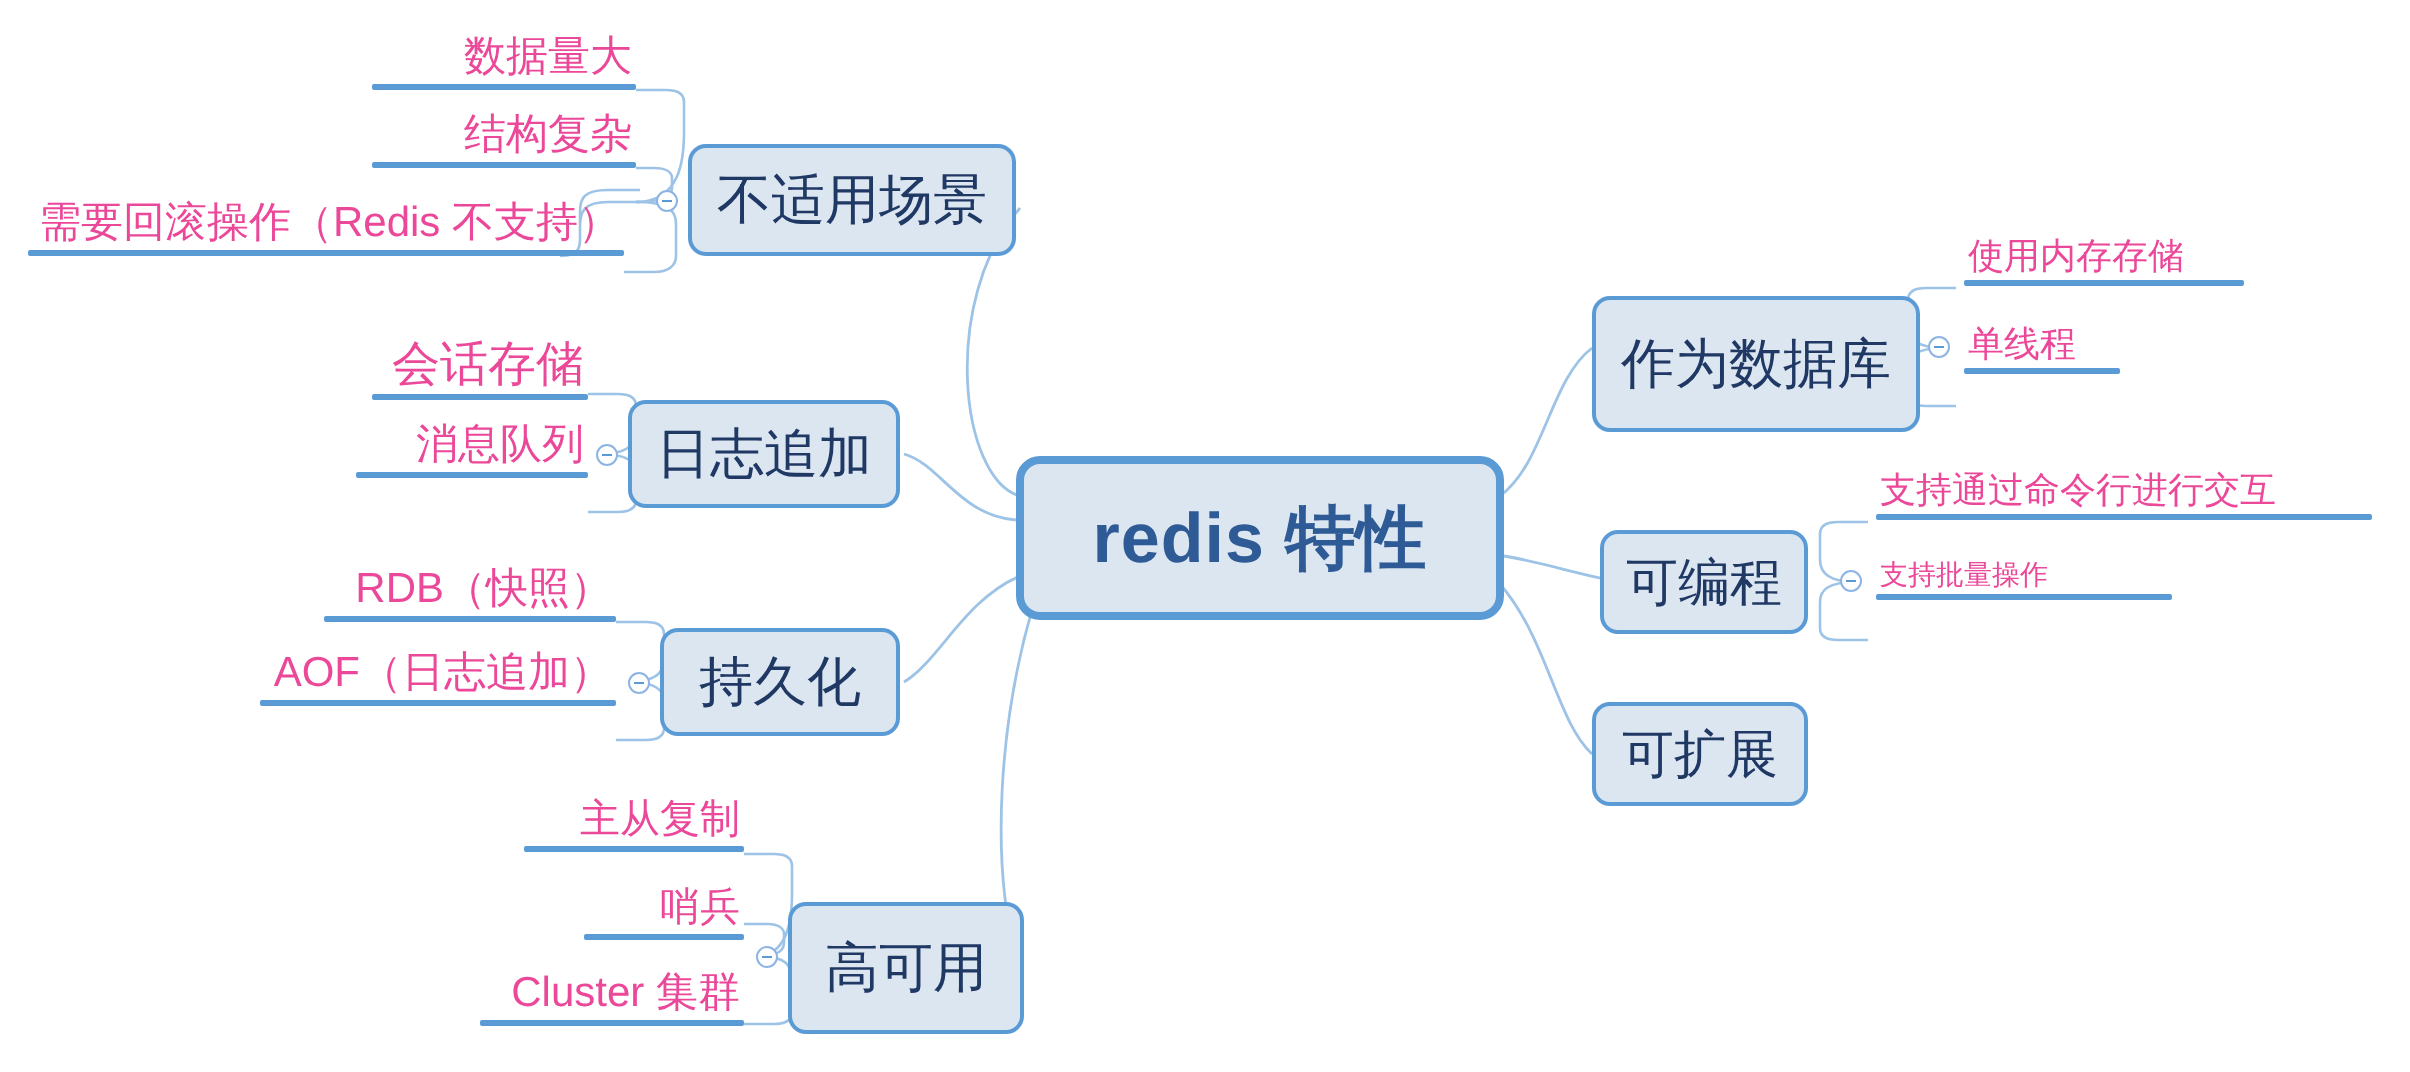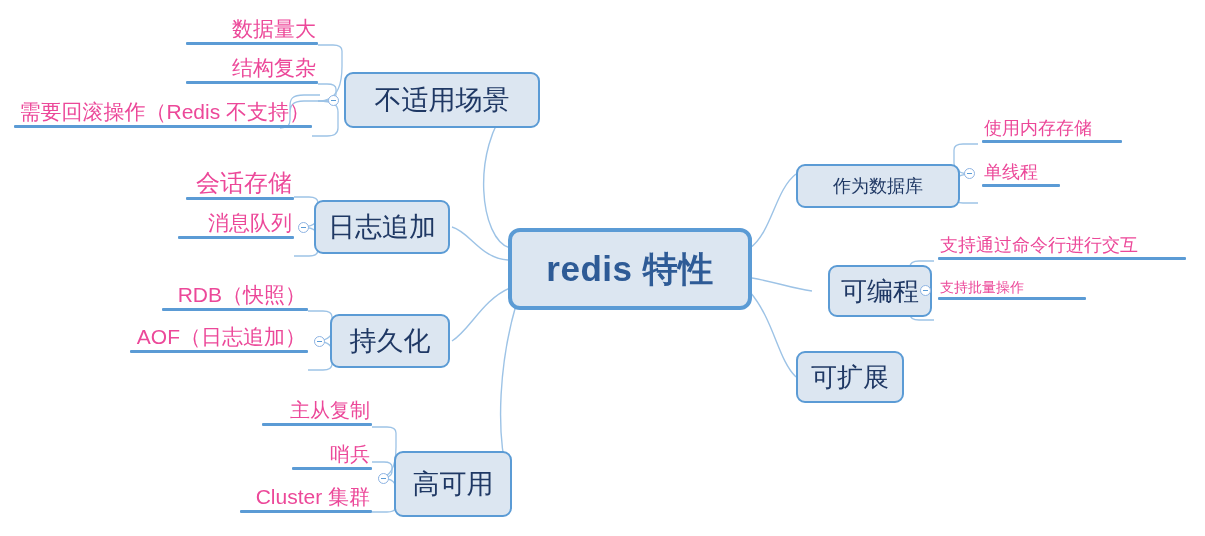--- a/index.html
+++ b/index.html
@@ -137,21 +137,21 @@
       <path d="M 972 174 C 958 174 954 169 954 163 L 954 150 C 954 146 957 144 963 144 L 978 144"></path>
       <path d="M 972 174 C 958 174 954 178 954 184 L 954 197 C 954 201 957 203 963 203 L 978 203"></path>
 
       <path d="M 928 291 C 914 291 910 286 910 280 L 910 267 C 910 263 913 261 919 261 L 934 261"></path>
       <path d="M 928 291 C 914 291 910 295 910 301 L 910 314 C 910 318 913 320 919 320 L 934 320"></path>
     </g>
   </svg>
 
   <div class="central" style="left:508px; top:228px; width:244px; height:82px; font-size:35px;">redis 特性</div>
 
-  <div class="topic" style="left:344px; top:72px; width:196px; height:56px; font-size:27px;">不适用场景</div>
+  <div class="topic" style="left:344px; top:72px; width:164px; height:56px; font-size:27px;">不适用场景</div>
   <div class="toggle" style="left:328px; top:95px;"></div>
 
   <div class="leaf align-right" style="left:186px; top:18px; width:132px; font-size:21px;">
     <span class="txt">数据量大</span>
     <span class="rule"></span>
   </div>
 
   <div class="leaf align-right" style="left:186px; top:57px; width:132px; font-size:21px;">
     <span class="txt">结构复杂</span>
     <span class="rule"></span>
@@ -199,34 +199,34 @@
   <div class="leaf align-right" style="left:292px; top:444px; width:80px; font-size:20px;">
     <span class="txt">哨兵</span>
     <span class="rule"></span>
   </div>
 
   <div class="leaf align-right" style="left:240px; top:486px; width:132px; font-size:21px;">
     <span class="txt">Cluster 集群</span>
     <span class="rule"></span>
   </div>
 
-  <div class="topic" style="left:796px; top:148px; width:164px; height:44px; font-size:18px;margin-top:16px;">作为数据库</div>
+  <div class="topic" style="left:796px; top:148px; width:164px; height:68px; font-size:27px;">作为数据库</div>
   <div class="toggle" style="left:964px; top:168px;"></div>
 
   <div class="leaf align-left" style="left:982px; top:119px; width:140px; font-size:18px;">
     <span class="txt">使用内存存储</span>
     <span class="rule"></span>
   </div>
 
   <div class="leaf align-left" style="left:982px; top:163px; width:78px; font-size:18px;">
     <span class="txt">单线程</span>
     <span class="rule"></span>
   </div>
 
-  <div class="topic" style="left:828px; top:265px; width:104px; height:52px; font-size:26px;">可编程</div>
+  <div class="topic" style="left:800px; top:265px; width:104px; height:52px; font-size:26px;">可编程</div>
   <div class="toggle" style="left:920px; top:285px;"></div>
 
   <div class="leaf align-left" style="left:938px; top:236px; width:248px; font-size:18px;">
     <span class="txt">支持通过命令行进行交互</span>
     <span class="rule"></span>
   </div>
 
   <div class="leaf align-left" style="left:938px; top:280px; width:148px; font-size:14px;">
     <span class="txt">支持批量操作</span>
     <span class="rule"></span>

